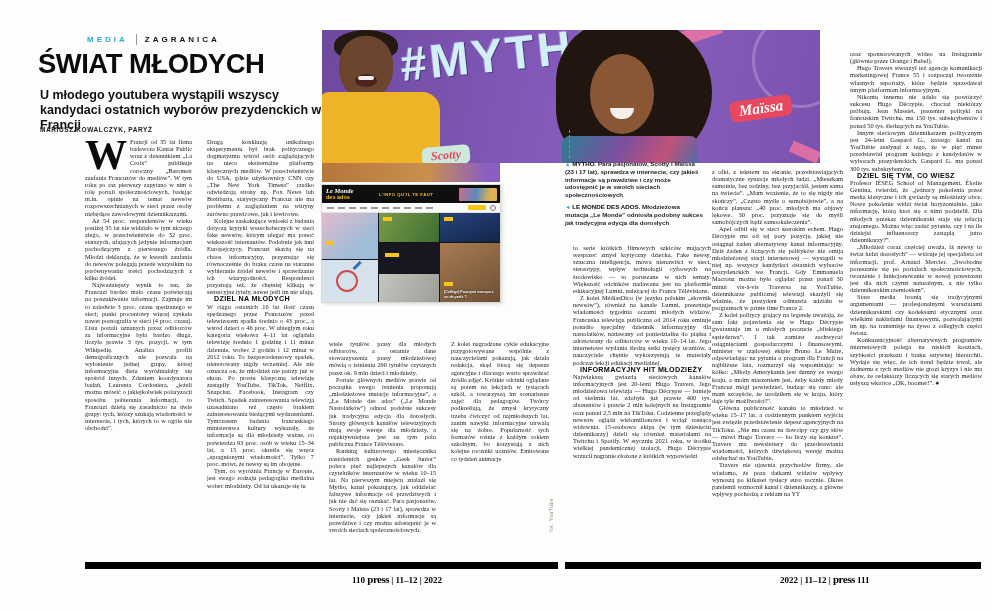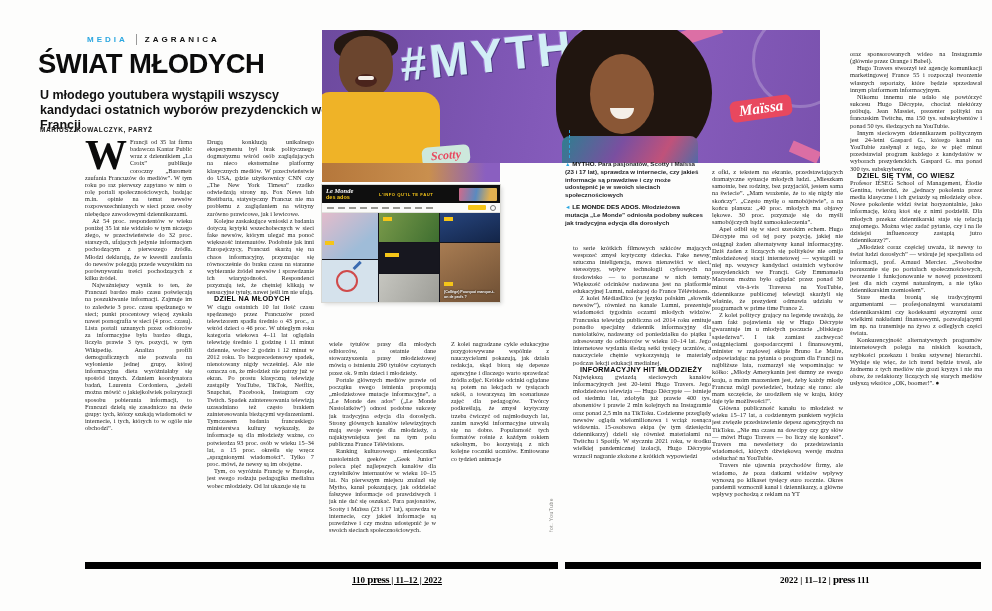--- a/index.html
+++ b/index.html
@@ -101,21 +101,21 @@
   .capblock p{margin:0 0 5px;}
   .cap-marker{color:#2ba7e0;font-size:5.5px;}
   .cap-label{font-weight:800;color:#0d0d0d;}
   .pointer-line{position:absolute;left:569px;top:130px;height:28px;border-left:1px dashed #2ba7e0;}
   
   .rule{position:absolute;height:7px;background:#000;top:562px;}
   .ruleL{left:85px;width:473px;}
   .ruleR{left:565px;width:416px;}
   .folio{position:absolute;top:573px;font-family:"Liberation Serif",serif;font-weight:bold;
          font-size:9px;color:#000;}
-  .folioL{left:352px;width:150px;text-align:left;text-decoration:underline;}
+  .folioL{left:352px;width:150px;text-align:left;}
   .folioR{left:780px;width:150px;text-align:left;}
   .brand{font-size:11px;letter-spacing:-.5px;}
 </style>
 </head>
 <body>
 
 <div id="spread">
 
   <div class="hdr">
     <span class="sec1">MEDIA</span>

